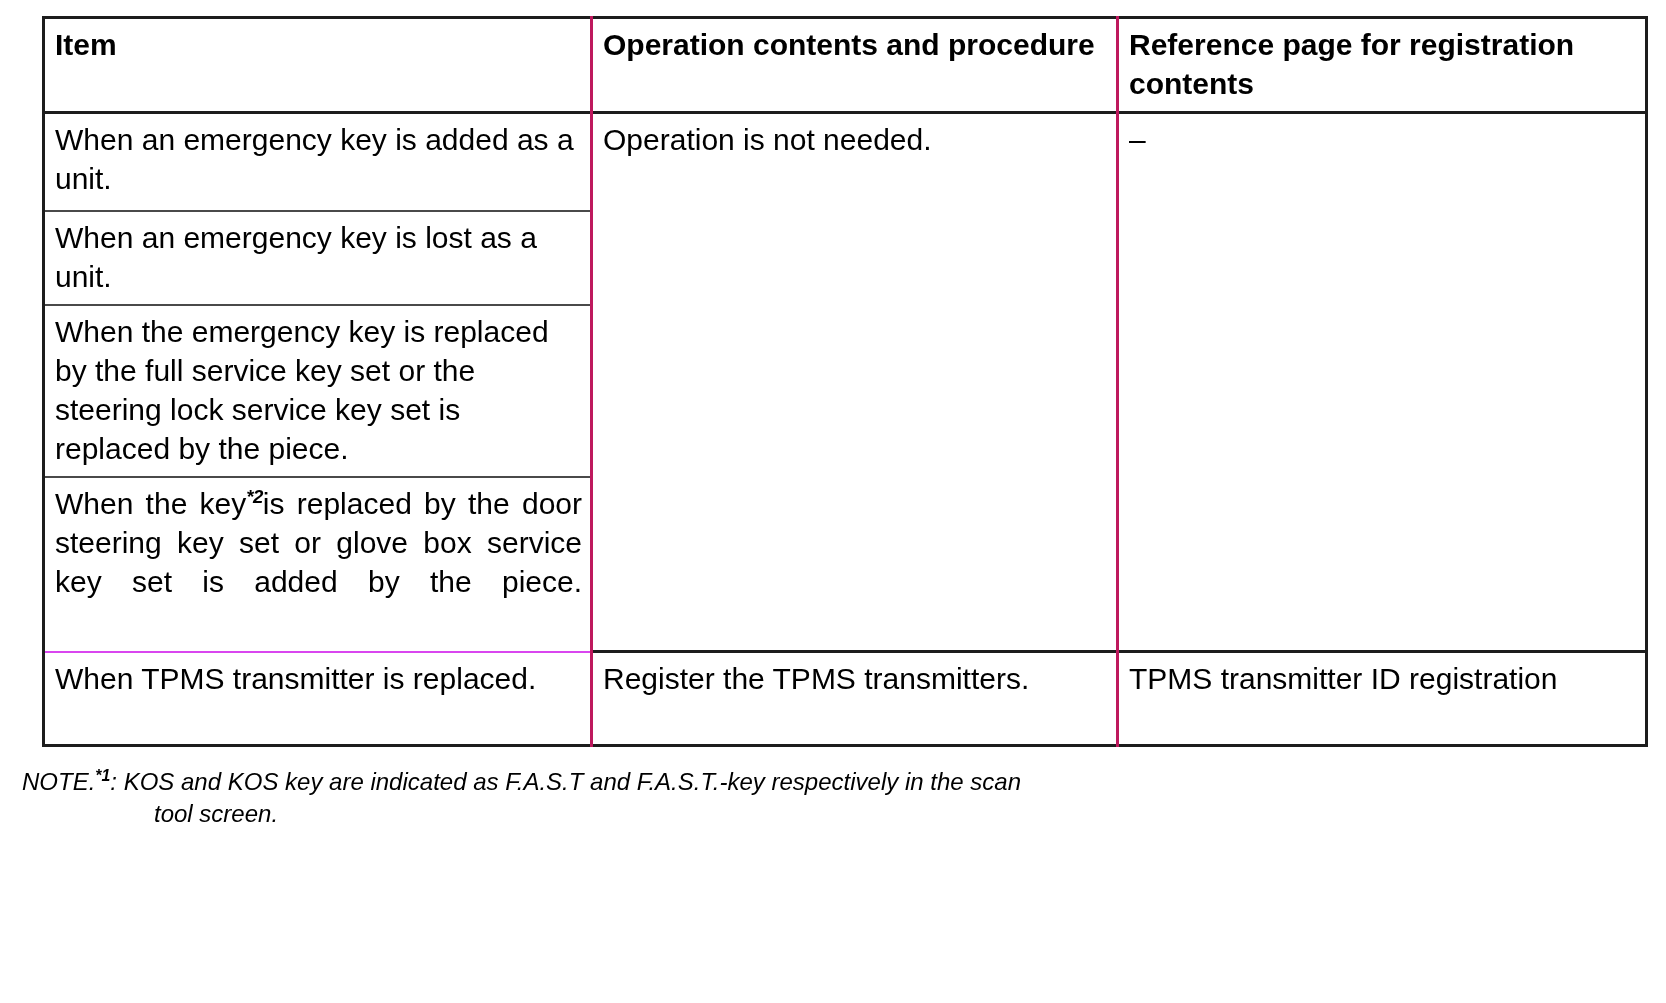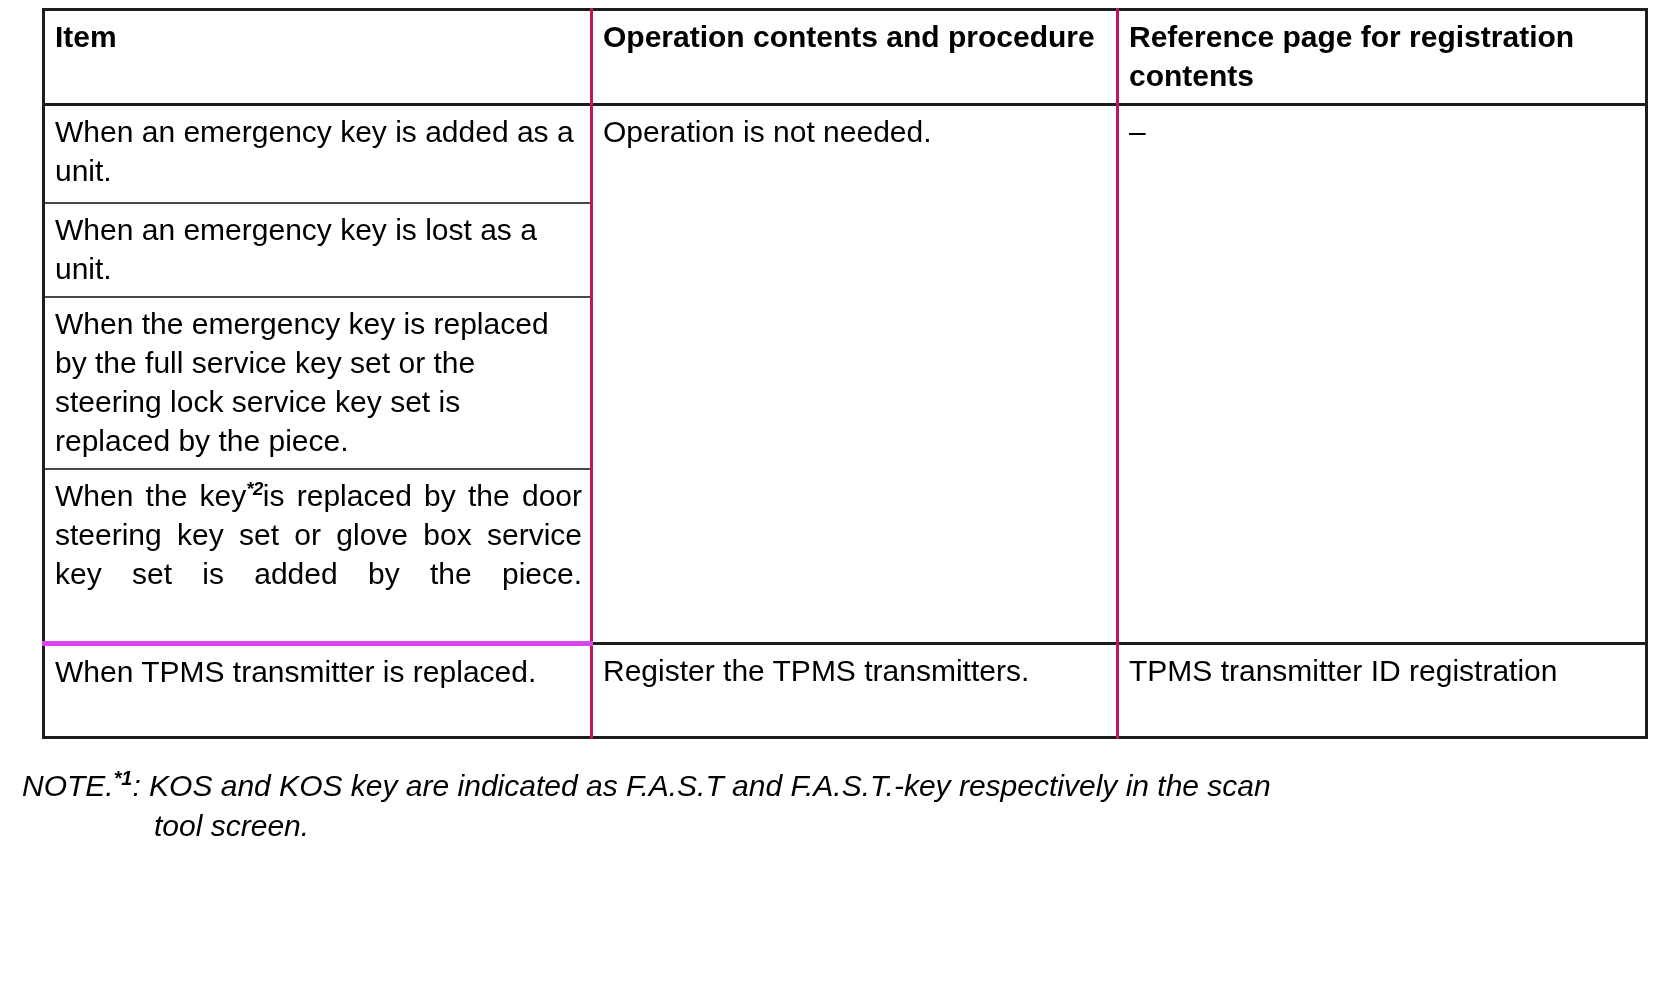--- a/index.html
+++ b/index.html
@@ -13,21 +13,21 @@
     font-family: "Liberation Sans", sans-serif;
     color: #000000;
     overflow: hidden;
     position: relative;
   }
 
   
   .table-wrap {
     position: absolute;
     left: 22px;
-    top: 8px;
+    top: 16px;
     width: 1297px;
     padding-left: 20px;
   }
   table.reg-table {
     width: 100%;
     border-collapse: collapse;
     table-layout: fixed;
     border: 3px solid #1d1d1d;
   }
   table.reg-table col.c1 { width: 548px; }
@@ -58,21 +58,21 @@
   thead tr { border-bottom: 3px solid #1d1d1d; }
 
   
   td.item-cell {
     border-top: 2px solid #4a4a4a;
   }
   tbody tr:first-child td.item-cell { border-top: none; }
 
   
   tr.full-rule td { border-top: 3px solid #1d1d1d; }
-  tr.full-rule td.item-cell { border-top: 5px solid #d946ef; }
+  tr.full-rule td.item-cell { border-top: 2px solid #d946ef; }
 
   .cell-text { display: block; }
   .justify-line { text-align: justify; text-align-last: justify; }
   .nojustify { text-align: left; text-align-last: left; }
 
   sup.mark {
     font-size: 0.62em;
     vertical-align: super;
     line-height: 0;
     font-style: italic;
@@ -82,21 +82,21 @@
 
   .dash-cell { text-align: left; padding-left: 78px; }
 
   
   .notes {
     position: absolute;
     left: 22px;
     top: 760px;
     width: 1620px;
     font-style: italic;
-    font-size: 30px;
+    font-size: 24px;
     line-height: 1.32;
   }
   .note-row { display: block; white-space: nowrap; }
   .note-1 { margin-top: 6px; }
   .note-1-cont { margin-left: 132px; }
   .note-2 { margin-top: 26px; margin-left: 90px; }
   .note-3 { margin-top: 26px; margin-left: 82px; }
   .note-lbl { font-style: italic; }
   sup.note-sup {
     font-size: 0.66em;

